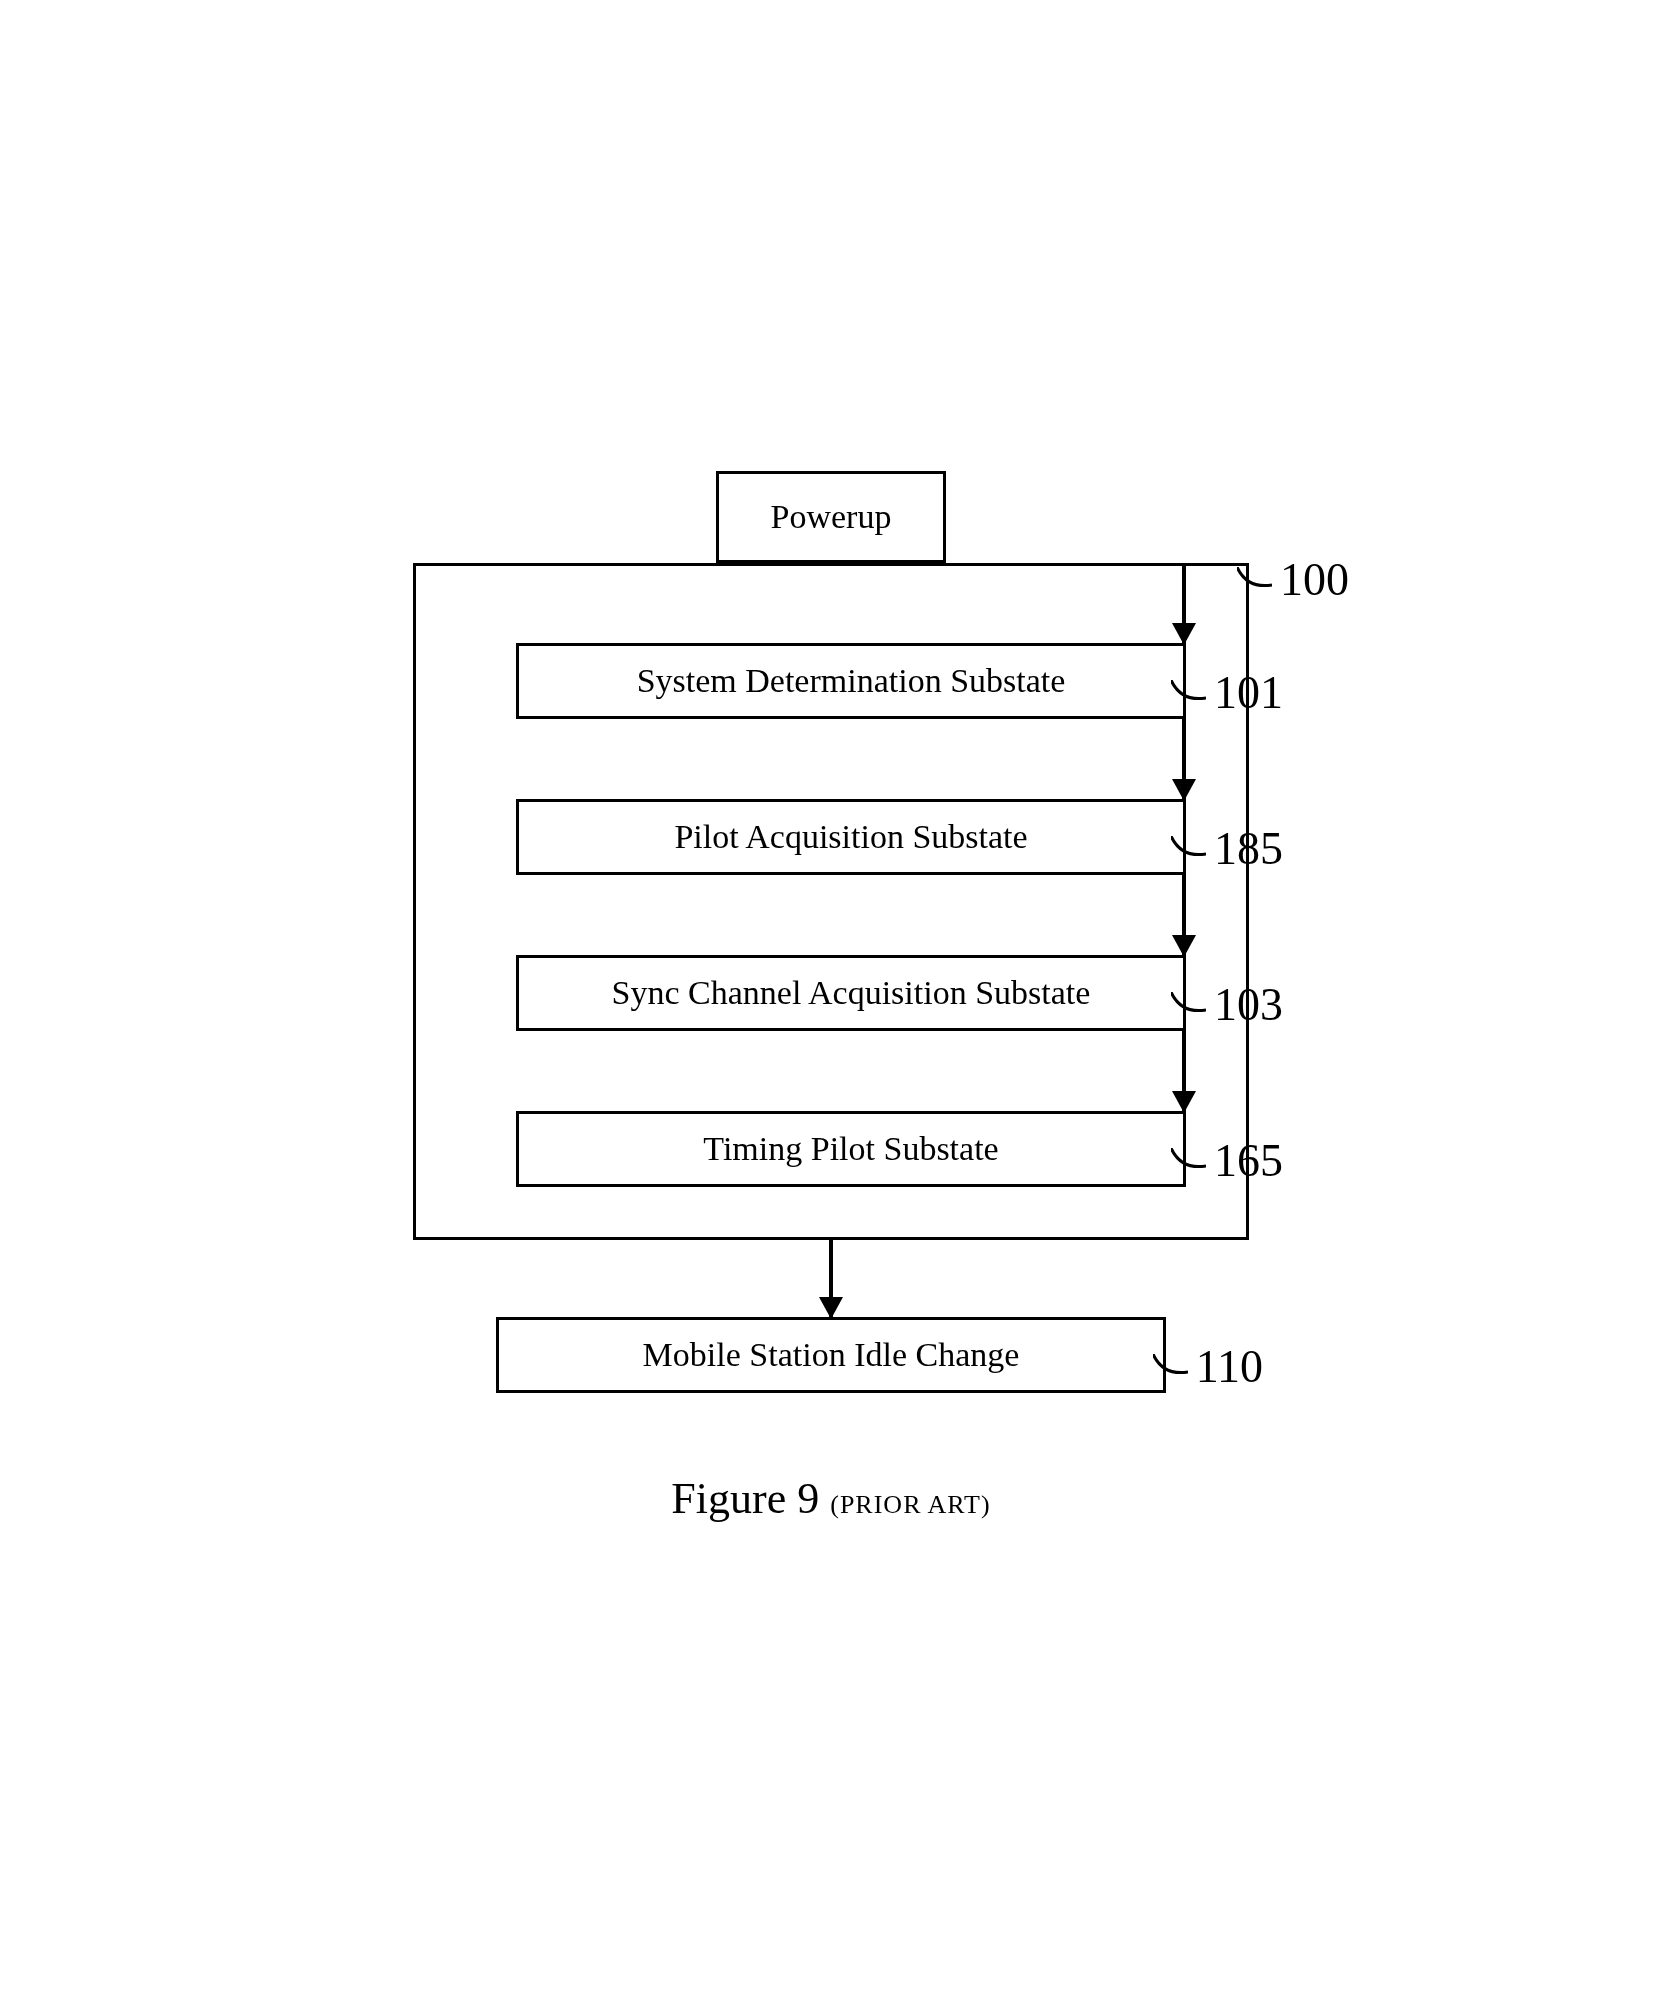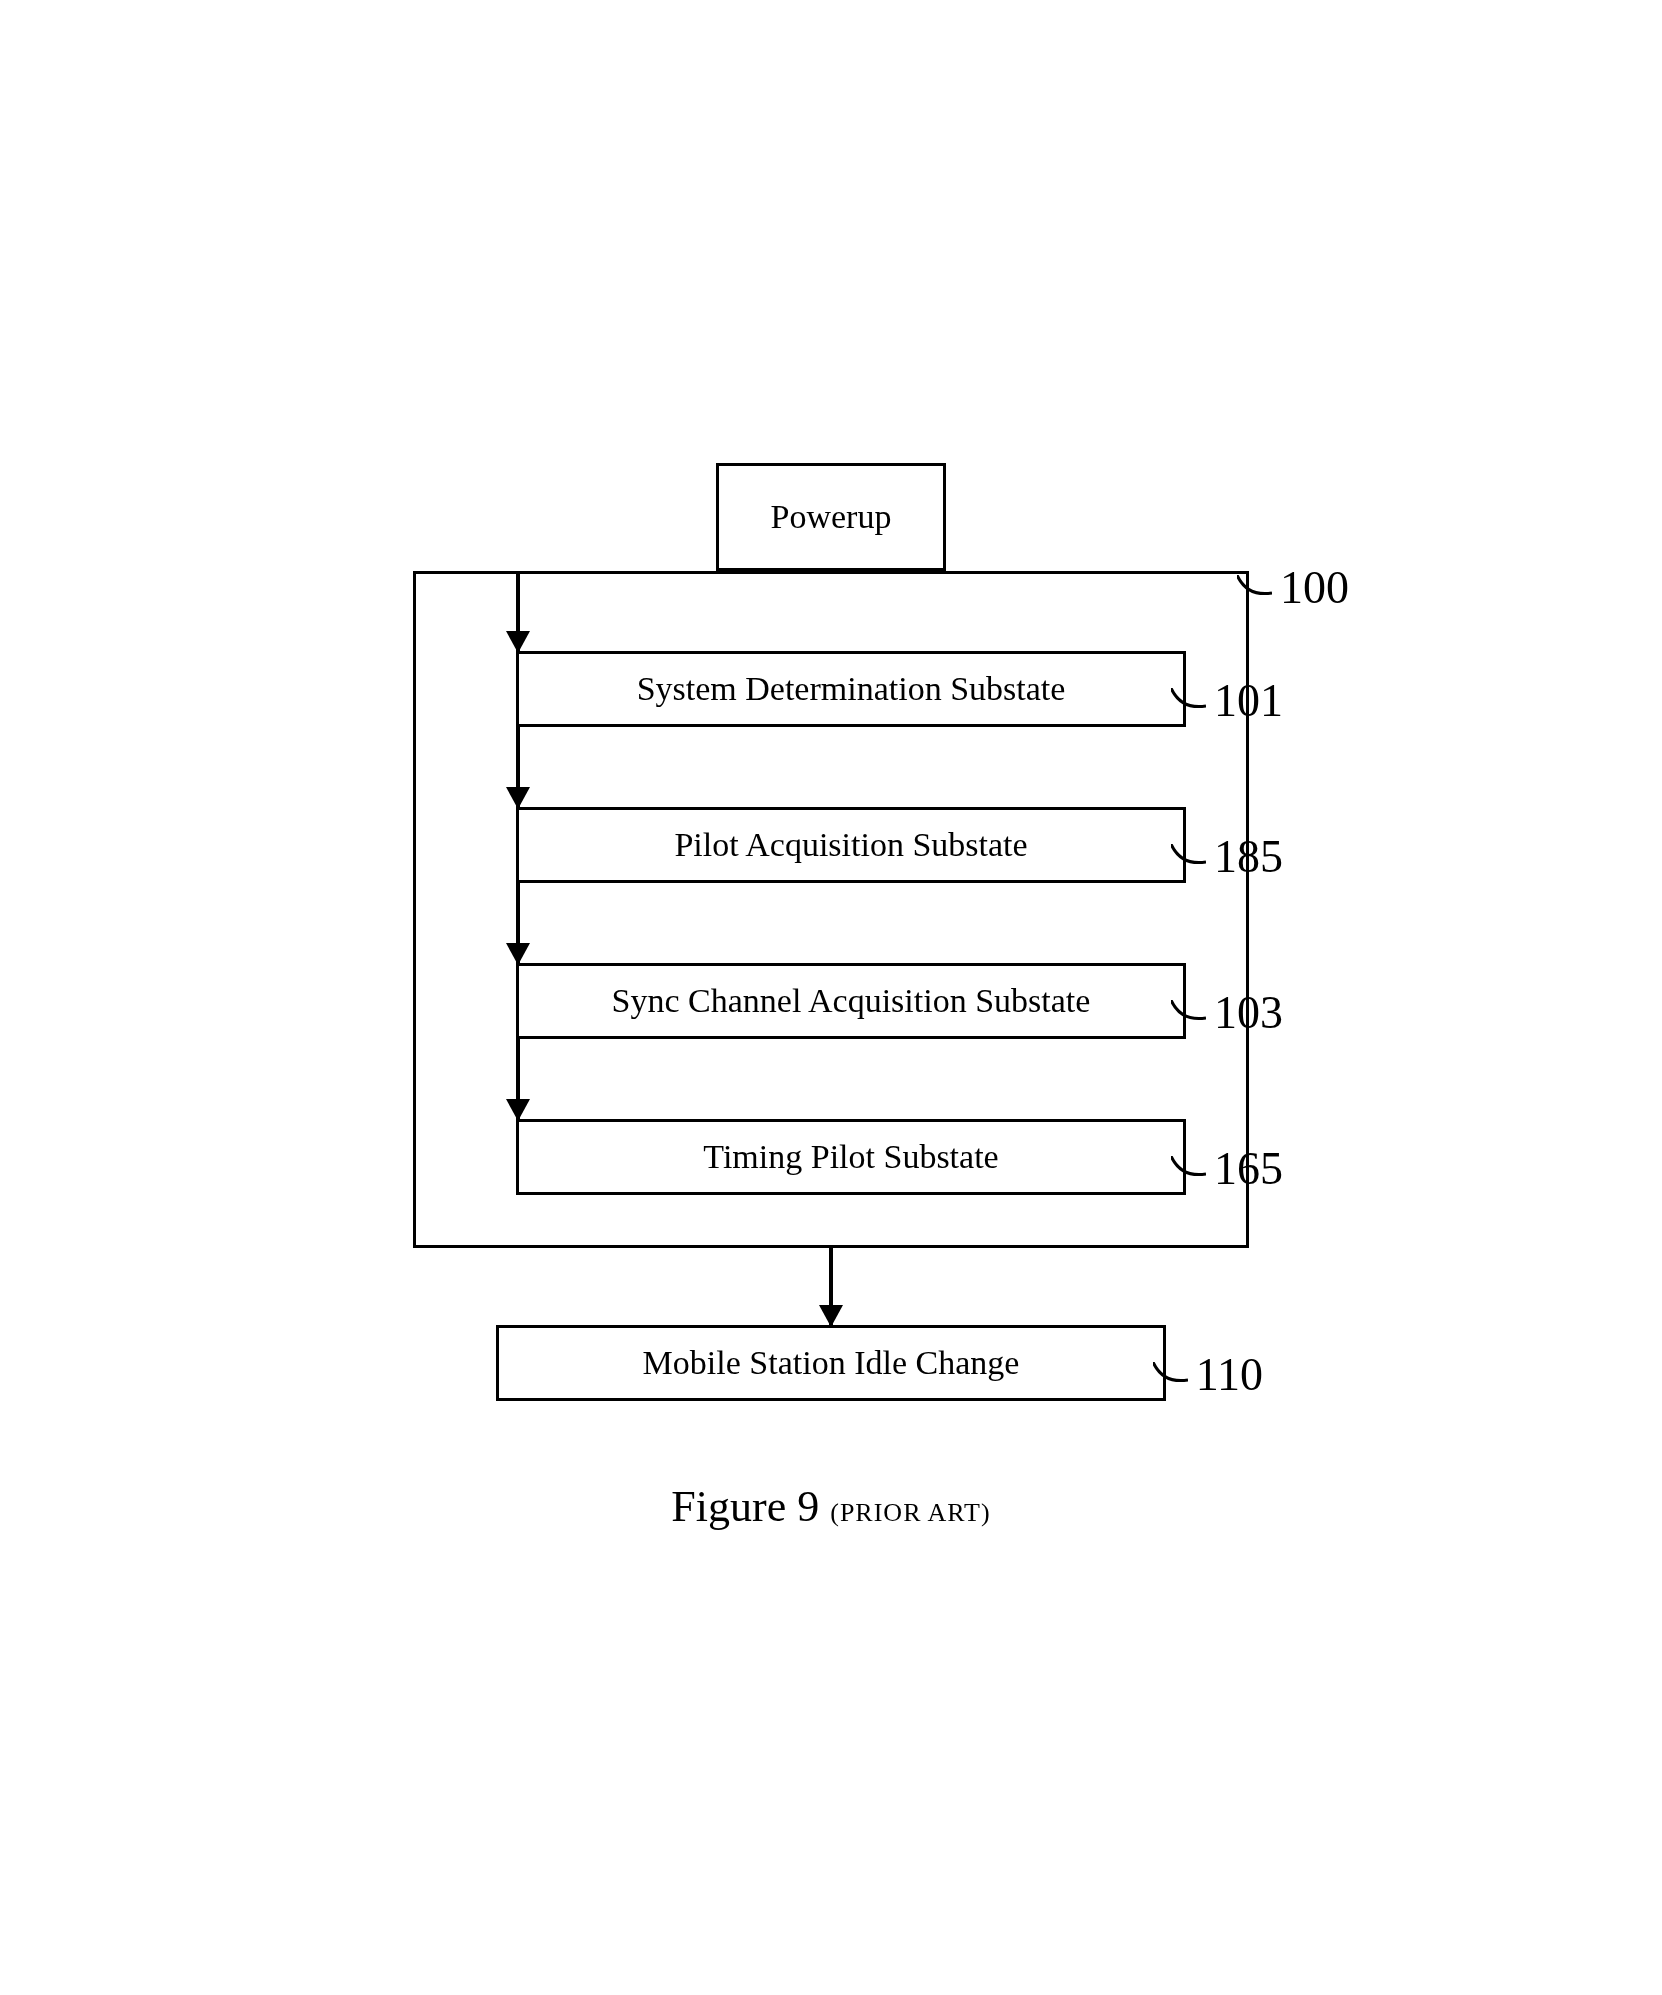--- a/index.html
+++ b/index.html
@@ -31,21 +31,21 @@
       text-align: center;
       display: flex;
       align-items: center;
       justify-content: center;
       position: relative;
       line-height: 1.1;
     }
     .box-powerup {
       width: 200px;
       height: 54px;
-      padding: 24px 12px;
+      padding: 16px 12px;
     }
     .box-substate {
       width: 640px;
       height: 54px;
       padding: 8px 12px;
     }
     .box-final {
       width: 640px;
       height: 54px;
       padding: 8px 12px;
@@ -72,21 +72,21 @@
       border-left: 12px solid transparent;
       border-right: 12px solid transparent;
       border-top: 22px solid black;
     }
     .group-frame {
       border: 3px solid black;
       padding: 45px 60px 50px 100px;
       position: relative;
       display: flex;
       flex-direction: column;
-      align-items: flex-start;
+      align-items: flex-end;
     }
     .label {
       position: absolute;
       font-size: 46px;
       font-family: "Times New Roman", Times, serif;
       display: flex;
       align-items: center;
     }
     .label .tick {
       display: inline-block;

